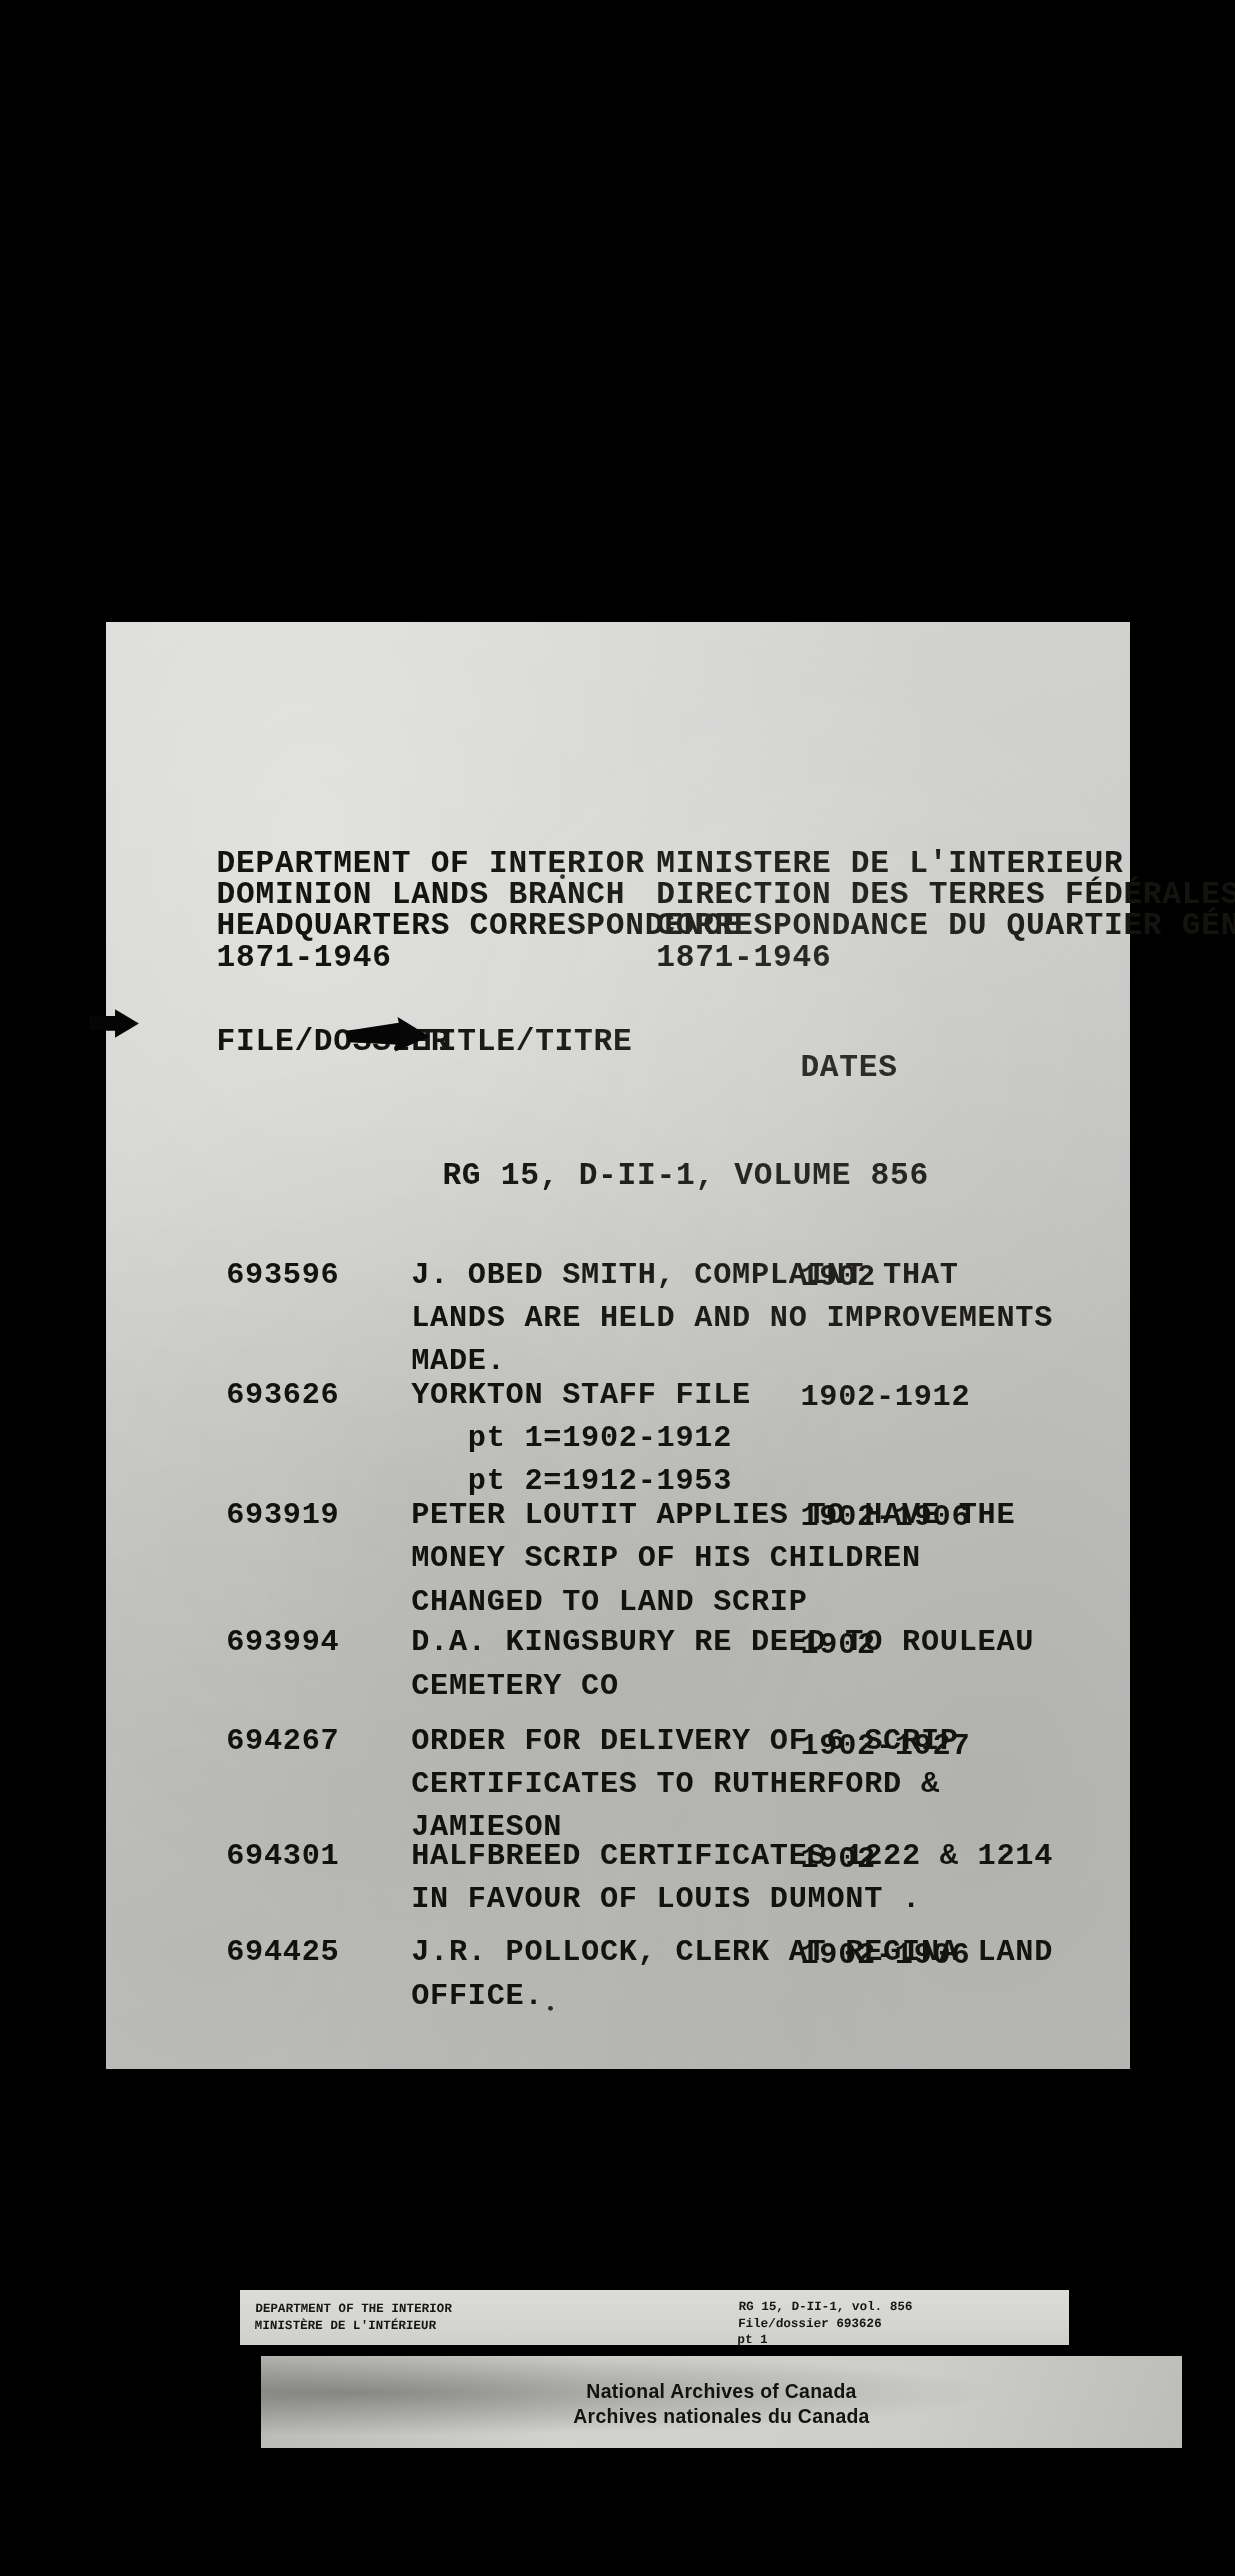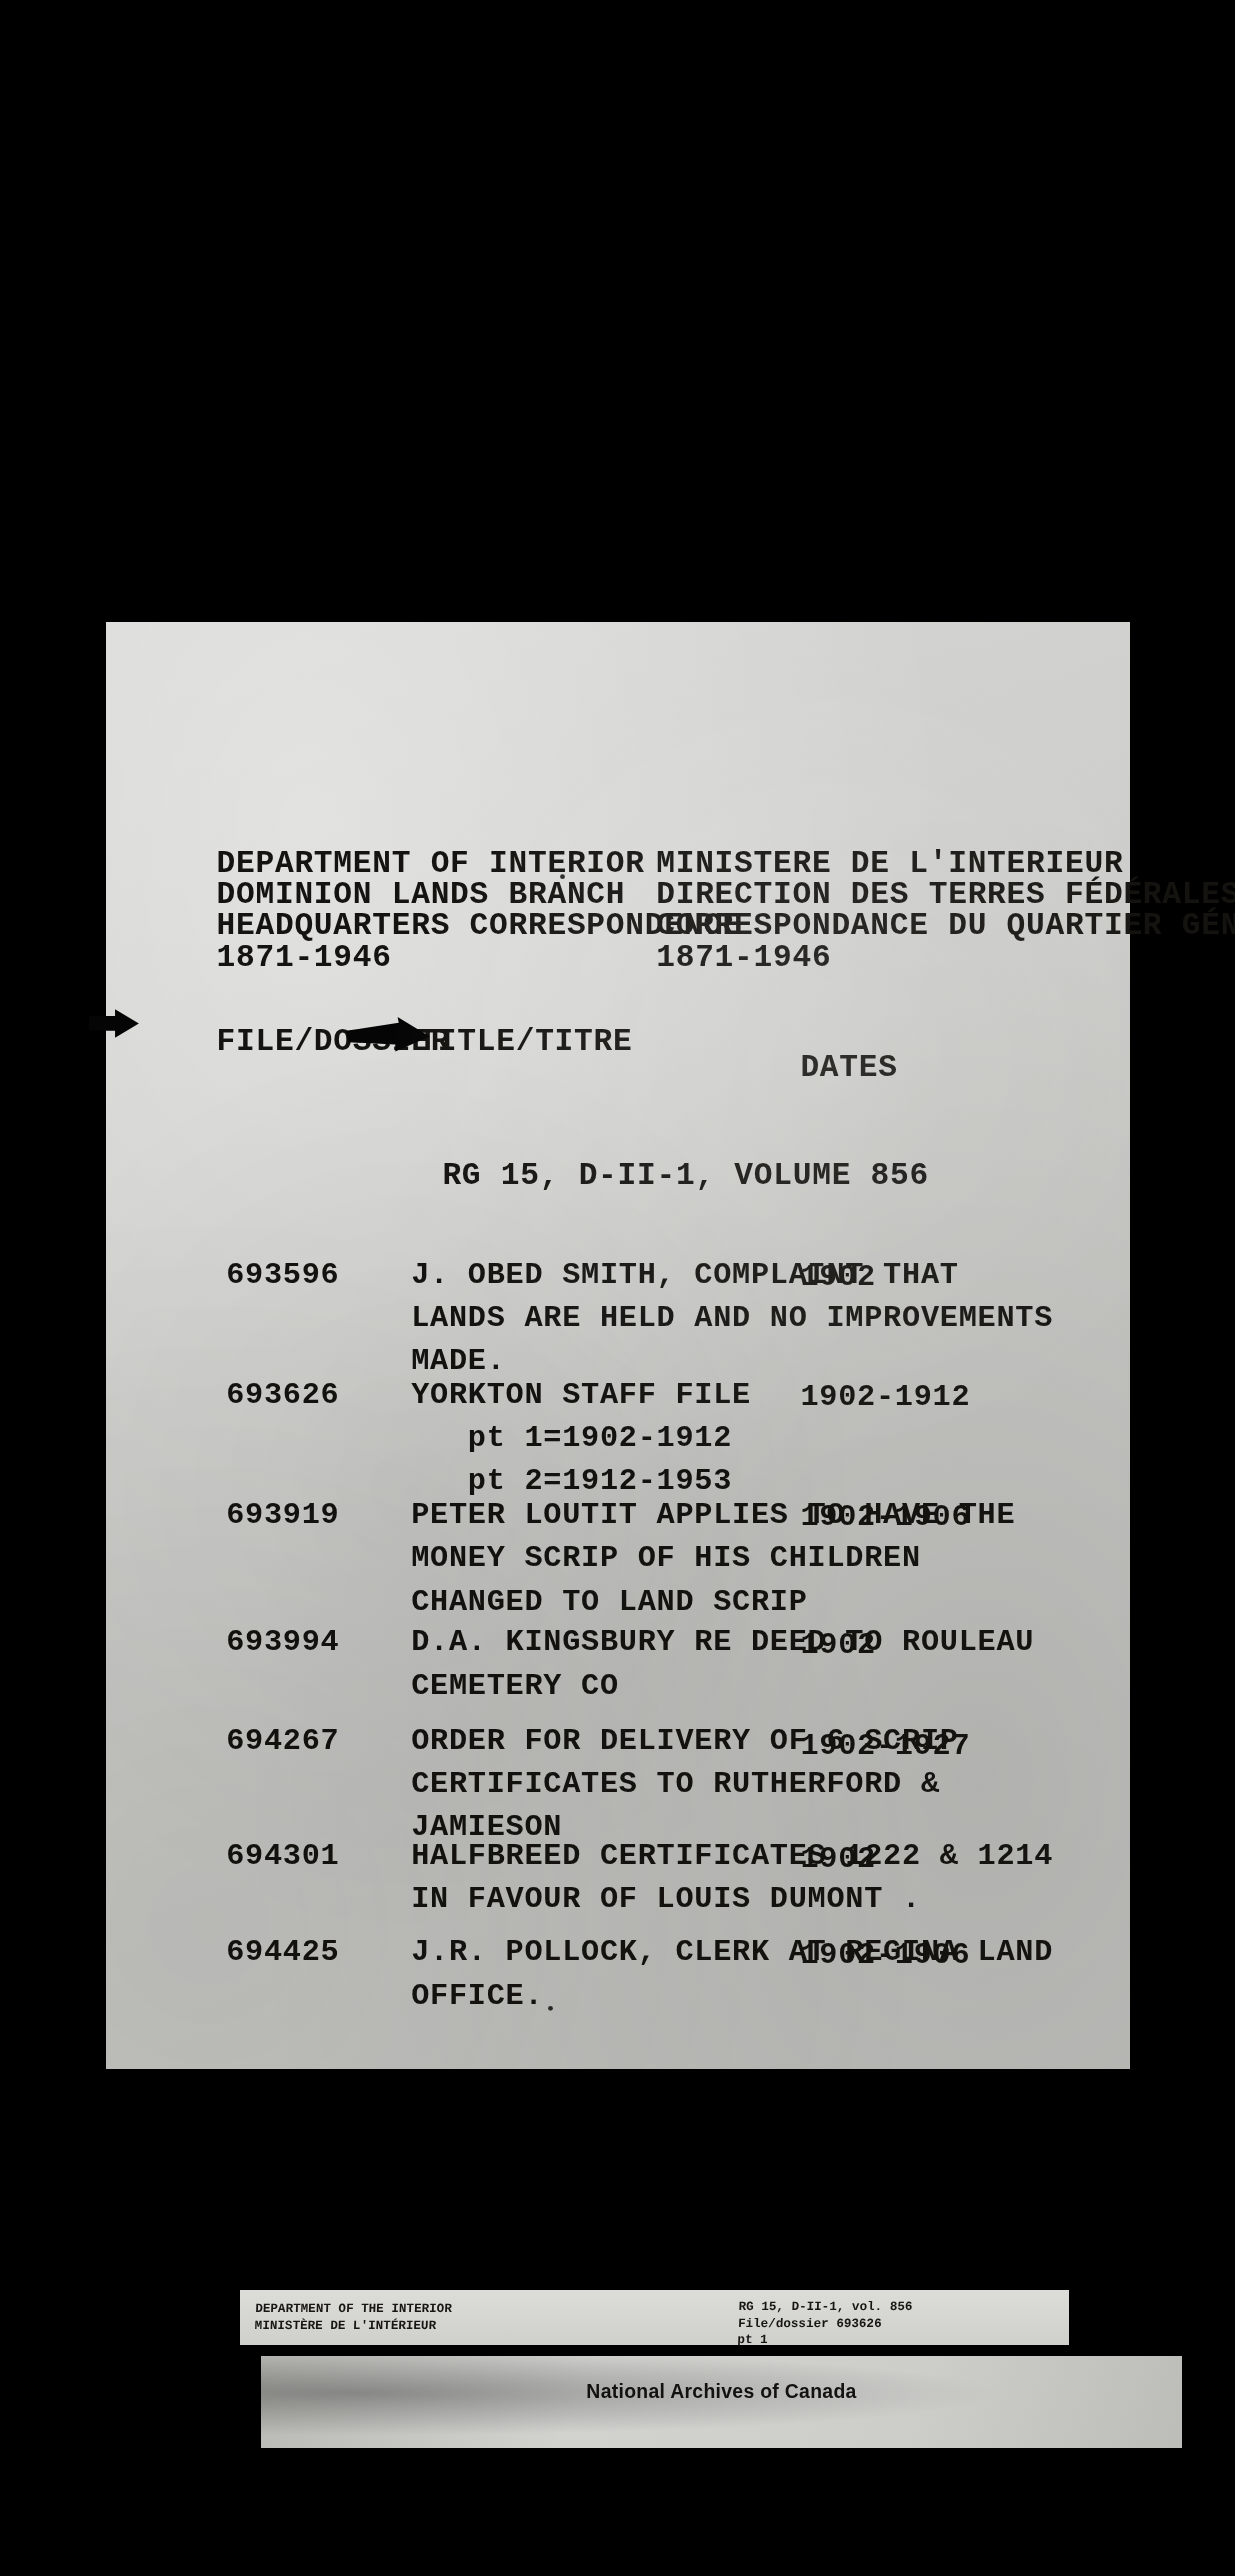--- a/index.html
+++ b/index.html
@@ -231,14 +231,15 @@
 <div class="label-strip">
   <div class="lt ls-left">DEPARTMENT OF THE INTERIOR
 MINISTÈRE DE L'INTÉRIEUR</div>
   <div class="lt ls-right">RG 15, D-II-1, vol. 856
 File/dossier 693626
 pt 1</div>
 </div>
 
 <div class="archives-banner">
   <div class="ab-text ab-line1">National Archives of Canada</div>
+  <div class="ab-text ab-line2">Archives nationales du Canada</div>
 </div>
 
 
 </body></html>

